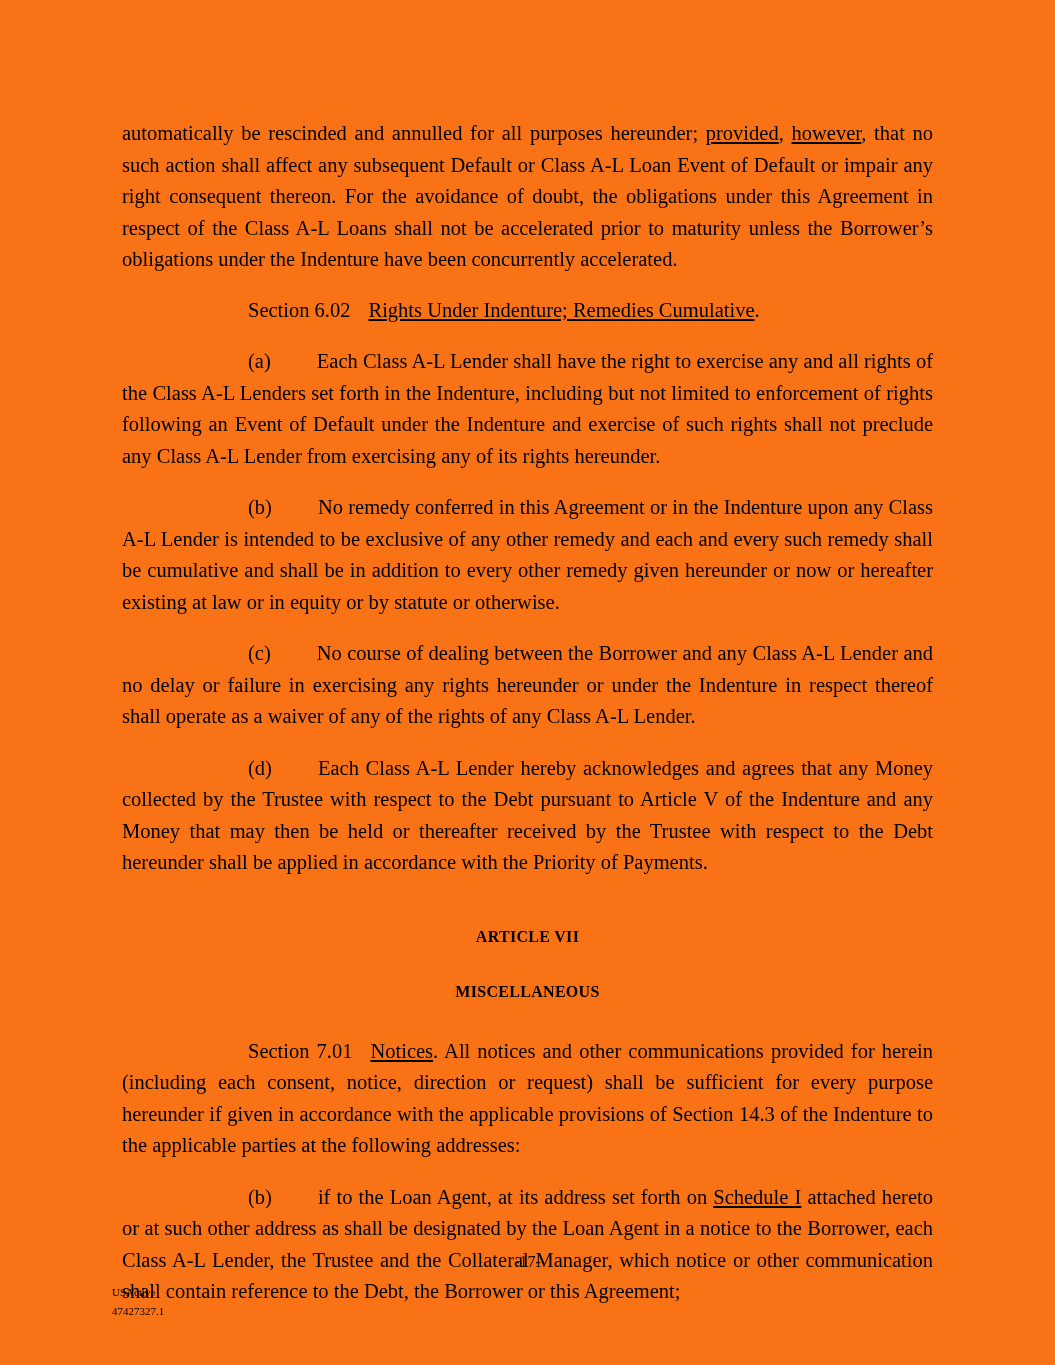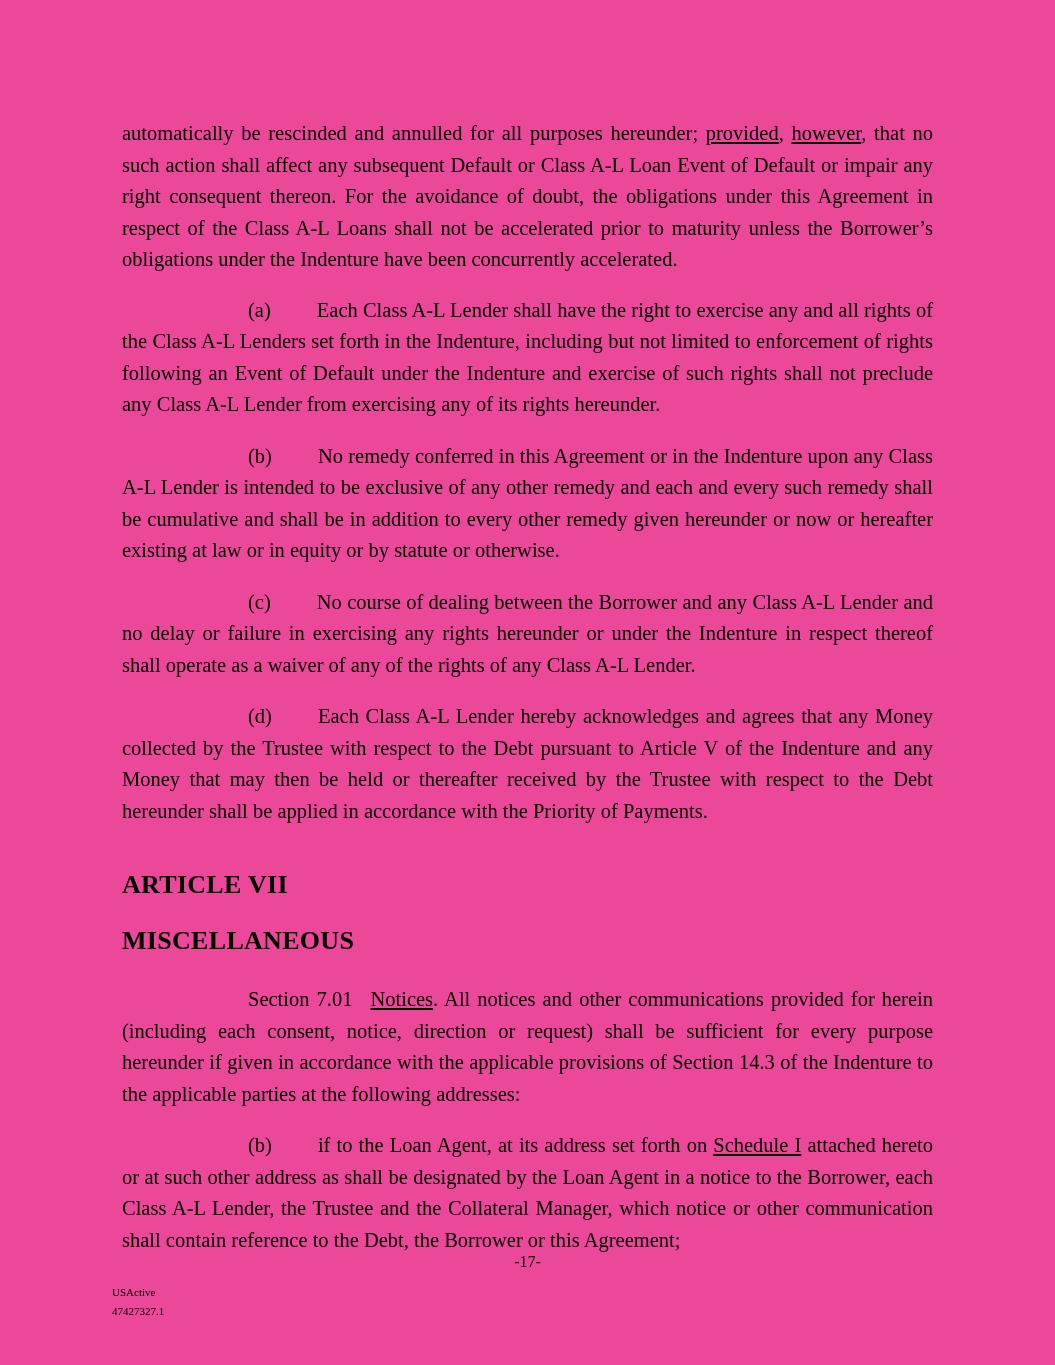--- a/index.html
+++ b/index.html
@@ -8,21 +8,21 @@
     background: #ffffff;
   }
   body {
     font-family: "Liberation Serif", "DejaVu Serif", serif;
     color: #000000;
   }
   .page {
     position: relative;
     width: 1055px;
     height: 1365px;
-    background: #ec4899;
+    background: #f97316;
     box-sizing: border-box;
     padding: 118px 122px 0 122px;
     overflow: hidden;
   }
   .body-text {
     font-size: 20.5px;
     line-height: 31.5px;
     text-align: justify;
     text-justify: inter-word;
   }
@@ -45,23 +45,23 @@
     width: 46px;
   }
   .u {
     text-decoration: underline;
   }
   .section-head {
     text-align: left;
     margin: 0 0 20px 0;
   }
   .article-head {
-    text-align: left;
+    text-align: center;
     font-weight: bold;
-    font-size: 26px;
+    font-size: 16px;
     margin: 0 0 24px 0;
     letter-spacing: 0.3px;
   }
   .article-head.second {
     margin-bottom: 28px;
   }
   .gap-before-article {
     height: 22px;
   }
   .footer {
@@ -90,20 +90,21 @@
 </style>
 </head>
 <body>
 
 <div class="page">
 
   <div class="body-text">
 
     <p class="tight"><span>automatically be rescinded and annulled for all purposes hereunder; </span><span class="u">provided</span><span>, </span><span class="u">however</span><span>, that no such action shall affect any subsequent Default or Class A-L Loan Event of Default or impair any right consequent thereon. For the avoidance of doubt, the obligations under this Agreement in respect of the Class A-L Loans shall not be accelerated prior to maturity unless the Borrower’s obligations under the Indenture have been concurrently accelerated.</span></p>
 
+    <p class="section-head"><span class="sec-indent"></span><span>Section 6.02</span><span class="sec-label-spacer"></span><span class="u">Rights Under Indenture; Remedies Cumulative</span><span>.</span></p>
 
     <p><span class="para-indent"></span><span>(a)</span><span class="label-gap"></span><span>Each Class A-L Lender shall have the right to exercise any and all rights of the Class A-L Lenders set forth in the Indenture, including but not limited to enforcement of rights following an Event of Default under the Indenture and exercise of such rights shall not preclude any Class A-L Lender from exercising any of its rights hereunder.</span></p>
 
     <p><span class="para-indent"></span><span>(b)</span><span class="label-gap"></span><span>No remedy conferred in this Agreement or in the Indenture upon any Class A-L Lender is intended to be exclusive of any other remedy and each and every such remedy shall be cumulative and shall be in addition to every other remedy given hereunder or now or hereafter existing at law or in equity or by statute or otherwise.</span></p>
 
     <p><span class="para-indent"></span><span>(c)</span><span class="label-gap"></span><span>No course of dealing between the Borrower and any Class A-L Lender and no delay or failure in exercising any rights hereunder or under the Indenture in respect thereof shall operate as a waiver of any of the rights of any Class A-L Lender.</span></p>
 
     <p><span class="para-indent"></span><span>(d)</span><span class="label-gap"></span><span>Each Class A-L Lender hereby acknowledges and agrees that any Money collected by the Trustee with respect to the Debt pursuant to Article V of the Indenture and any Money that may then be held or thereafter received by the Trustee with respect to the Debt hereunder shall be applied in accordance with the Priority of Payments.</span></p>
 
     <div class="gap-before-article"></div>

